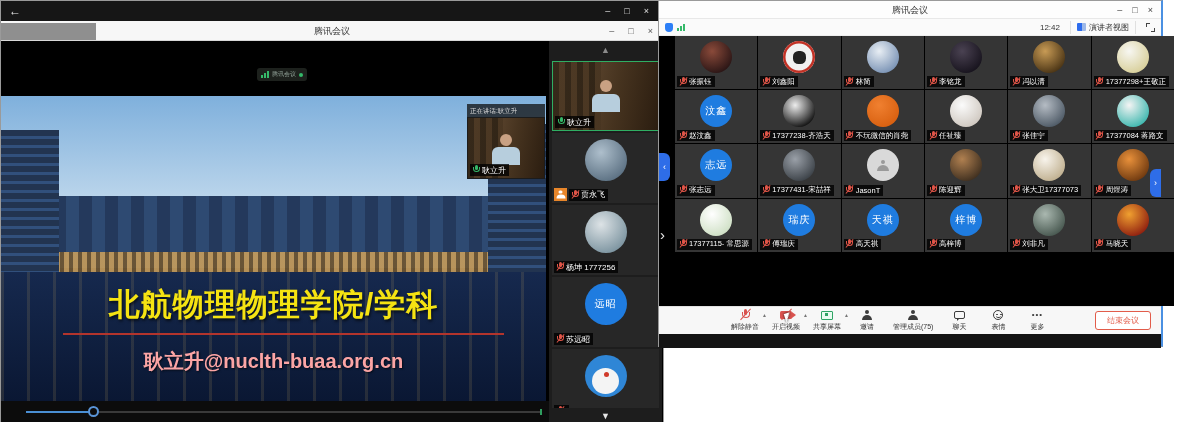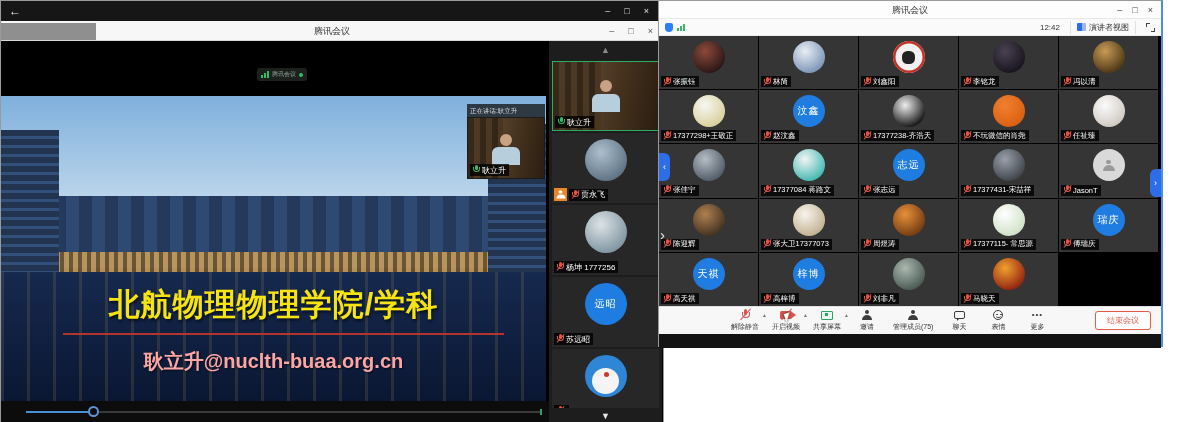--- a/index.html
+++ b/index.html
@@ -92,21 +92,21 @@
   .shield{width:8px;height:9px;background:#2d7ff7;border-radius:2px 2px 4px 4px;flex:none;}
   .rw-info .sp{flex:1;}
   .time{font-size:8px;color:#333;}
   .viewbtn{display:flex;align-items:center;gap:3px;border-left:1px solid #e0e0e0;border-right:1px solid #e0e0e0;padding:0 6px;margin-left:6px;height:13px;}
   .vicon{width:9px;height:8px;background:linear-gradient(90deg,#2d6ced 0 55%,#9db8e8 55% 100%);border-radius:1px;flex:none;}
   .viewbtn .vl{font-size:8px;color:#333;white-space:nowrap;}
   .fsicon{position:relative;width:9px;height:9px;margin-left:6px;flex:none;}
   .fsicon::before{content:"";position:absolute;left:0;top:0;width:3px;height:3px;border-left:1px solid #444;border-top:1px solid #444;}
   .fsicon::after{content:"";position:absolute;right:0;bottom:0;width:3px;height:3px;border-right:1px solid #444;border-bottom:1px solid #444;}
 
-  .grid{position:absolute;left:0;top:35px;width:499px;height:270px;display:grid;grid-template-columns:repeat(5,1fr);grid-template-rows:repeat(5,1fr);gap:1px;background:#000;}
+  .grid{position:absolute;left:16px;top:35px;width:499px;height:270px;display:grid;grid-template-columns:repeat(6,1fr);grid-template-rows:repeat(5,1fr);gap:1px;background:#000;}
   .gtile{position:relative;background:#353535;overflow:hidden;}
   .gav{width:32px;height:32px;border-radius:50%;margin:5px auto 0;position:relative;display:flex;align-items:center;justify-content:center;}
   .gav.txt{background:#1f7ce0;color:#fff;font-size:10px;letter-spacing:1px;text-align:center;}
   .gav.ring{background:#f1f1f1;box-shadow:inset 0 0 0 2.5px #c23226;}
   .gav.ring .blob{width:13px;height:13px;background:#222;border-radius:42%;}
   .gav.default{background:#d9d9d9;}
   .gav.default .dperson{position:absolute;left:50%;top:52%;transform:translate(-50%,-50%);width:12px;height:12px;}
   .gav.default .dperson::before{content:"";position:absolute;left:3.8px;top:0;width:4.4px;height:4.4px;border-radius:50%;background:#9a9a9a;}
   .gav.default .dperson::after{content:"";position:absolute;left:0;top:5px;width:12px;height:6px;border-radius:6px 6px 0 0;background:#9a9a9a;}
   .gtile .chip{height:11px;font-size:7.5px;}
@@ -315,40 +315,40 @@
     <div class="chip-row">
             <span class="chip">
               <span class="mic muted">
                 <i class="sl"></i>
               </span>
               <span class="nm">张振钰</span>
             </span>
           </div>
   </div>
         <div class="gtile">
-    <div class="gav" style="background: radial-gradient(circle at 38% 32%, rgb(232, 238, 244) 0%, rgb(122, 147, 181) 78%);"></div>
-    <div class="chip-row">
-            <span class="chip">
-              <span class="mic muted">
-                <i class="sl"></i>
-              </span>
-              <span class="nm">林简</span>
-            </span>
-          </div>
-  </div>
-        <div class="gtile">
     <div class="gav ring">
             <span class="blob"></span>
           </div>
     <div class="chip-row">
             <span class="chip">
               <span class="mic muted">
                 <i class="sl"></i>
               </span>
               <span class="nm">刘鑫阳</span>
+            </span>
+          </div>
+  </div>
+        <div class="gtile">
+    <div class="gav" style="background: radial-gradient(circle at 38% 32%, rgb(232, 238, 244) 0%, rgb(122, 147, 181) 78%);"></div>
+    <div class="chip-row">
+            <span class="chip">
+              <span class="mic muted">
+                <i class="sl"></i>
+              </span>
+              <span class="nm">林简</span>
             </span>
           </div>
   </div>
         <div class="gtile">
     <div class="gav" style="background: radial-gradient(circle at 38% 32%, rgb(74, 66, 82) 0%, rgb(23, 19, 29) 78%);"></div>
     <div class="chip-row">
             <span class="chip">
               <span class="mic muted">
                 <i class="sl"></i>
               </span>

